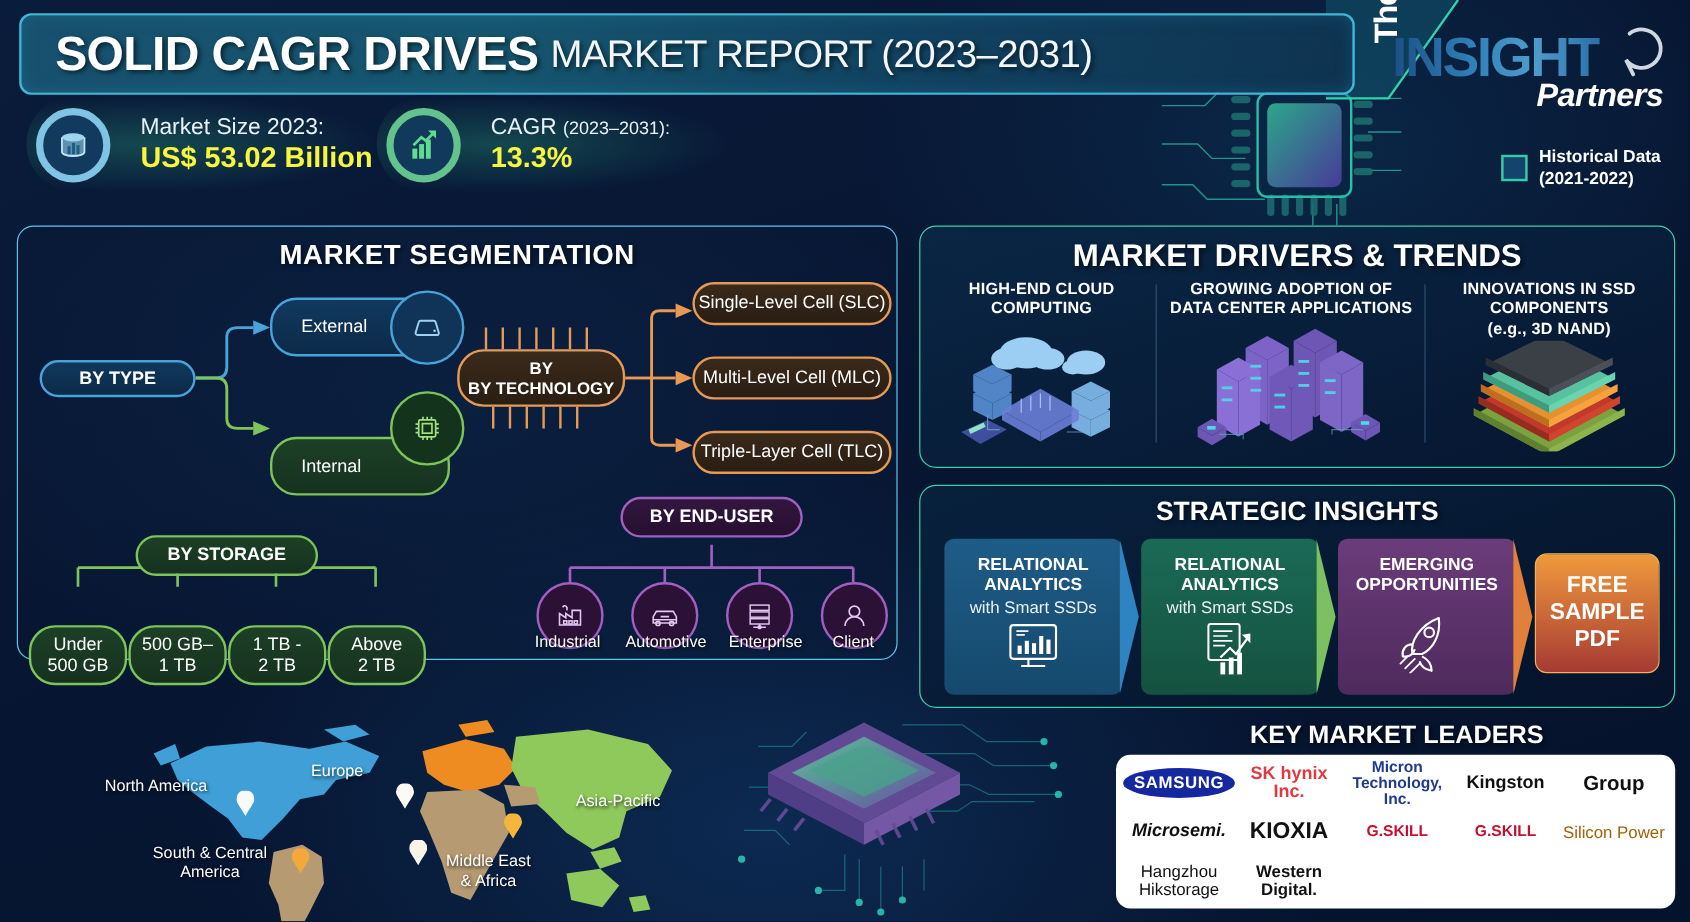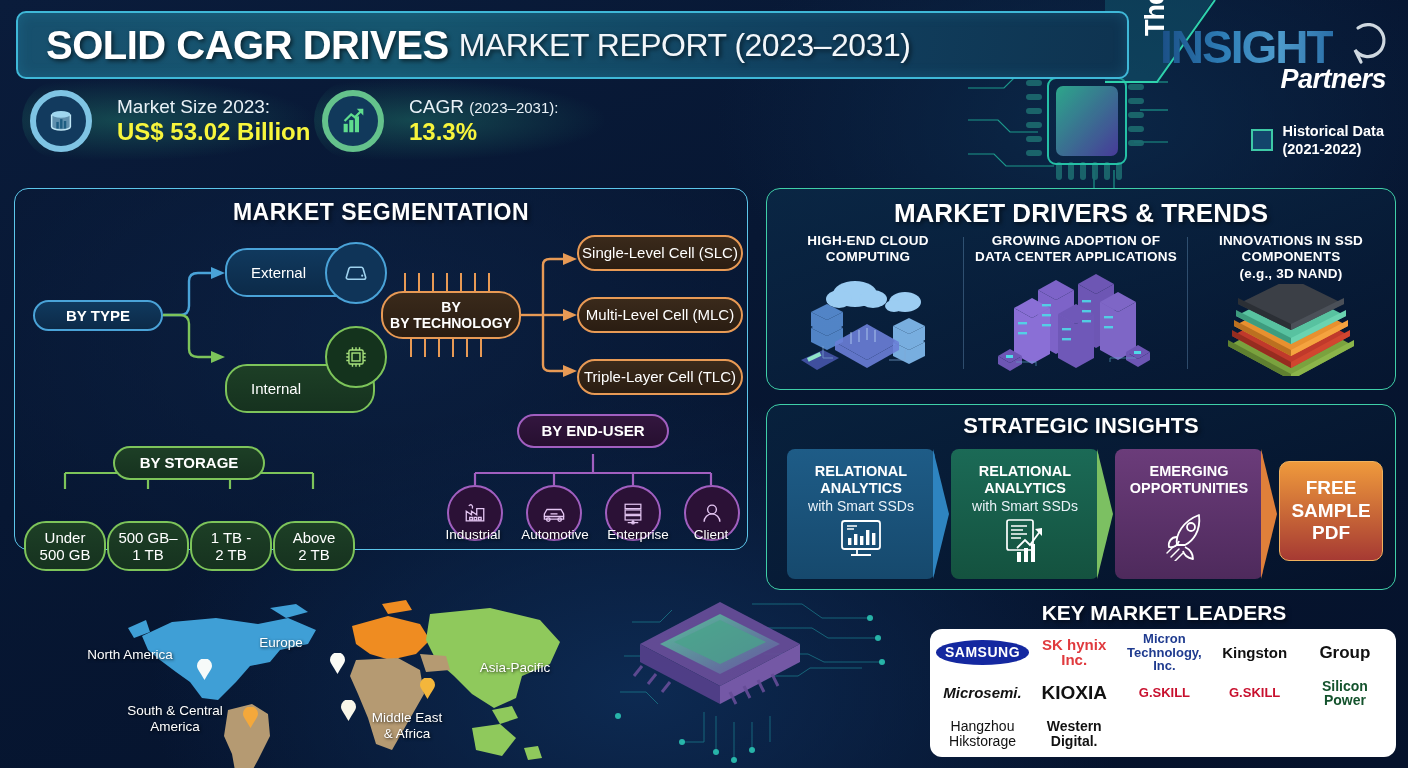--- a/index.html
+++ b/index.html
@@ -706,18 +706,18 @@
     <div class="ldr" style="font-weight:bold;color:#e03a3e;font-size:15px">SK hynix Inc.</div>
     <div class="ldr" style="font-weight:bold;color:#1f3b8f;font-size:13px">Micron Technology, Inc.</div>
     <div class="ldr" style="font-weight:bold;color:#111;font-size:15px">Kingston</div>
 
     <div class="ldr" style="font-weight:bold;color:#111;font-size:17px">Group</div>
     <div class="ldr" style="font-weight:bold;font-style:italic;color:#111;font-size:15px">Microsemi.</div>
     <div class="ldr" style="font-weight:bold;color:#111;font-size:19px">KIOXIA</div>
     <div class="ldr" style="font-weight:bold;color:#c8102e;font-size:13px">G.SKILL</div>
 
     <div class="ldr" style="font-weight:bold;color:#c8102e;font-size:13px">G.SKILL</div>
-    <div class="ldr" style="font-weight:bold;color:#14532d;font-size:14px">Silicon Power</div>
+    <div class="ldr" style="font-weight:normal;color:#a16207;font-size:14px">Silicon Power</div>
     <div class="ldr" style="font-weight:normal;color:#111;font-size:14px">Hangzhou Hikstorage</div>
     <div class="ldr" style="font-weight:bold;color:#111;font-size:14px">Western Digital.</div>
   </div>
 
 </div>
 
 </body></html>

